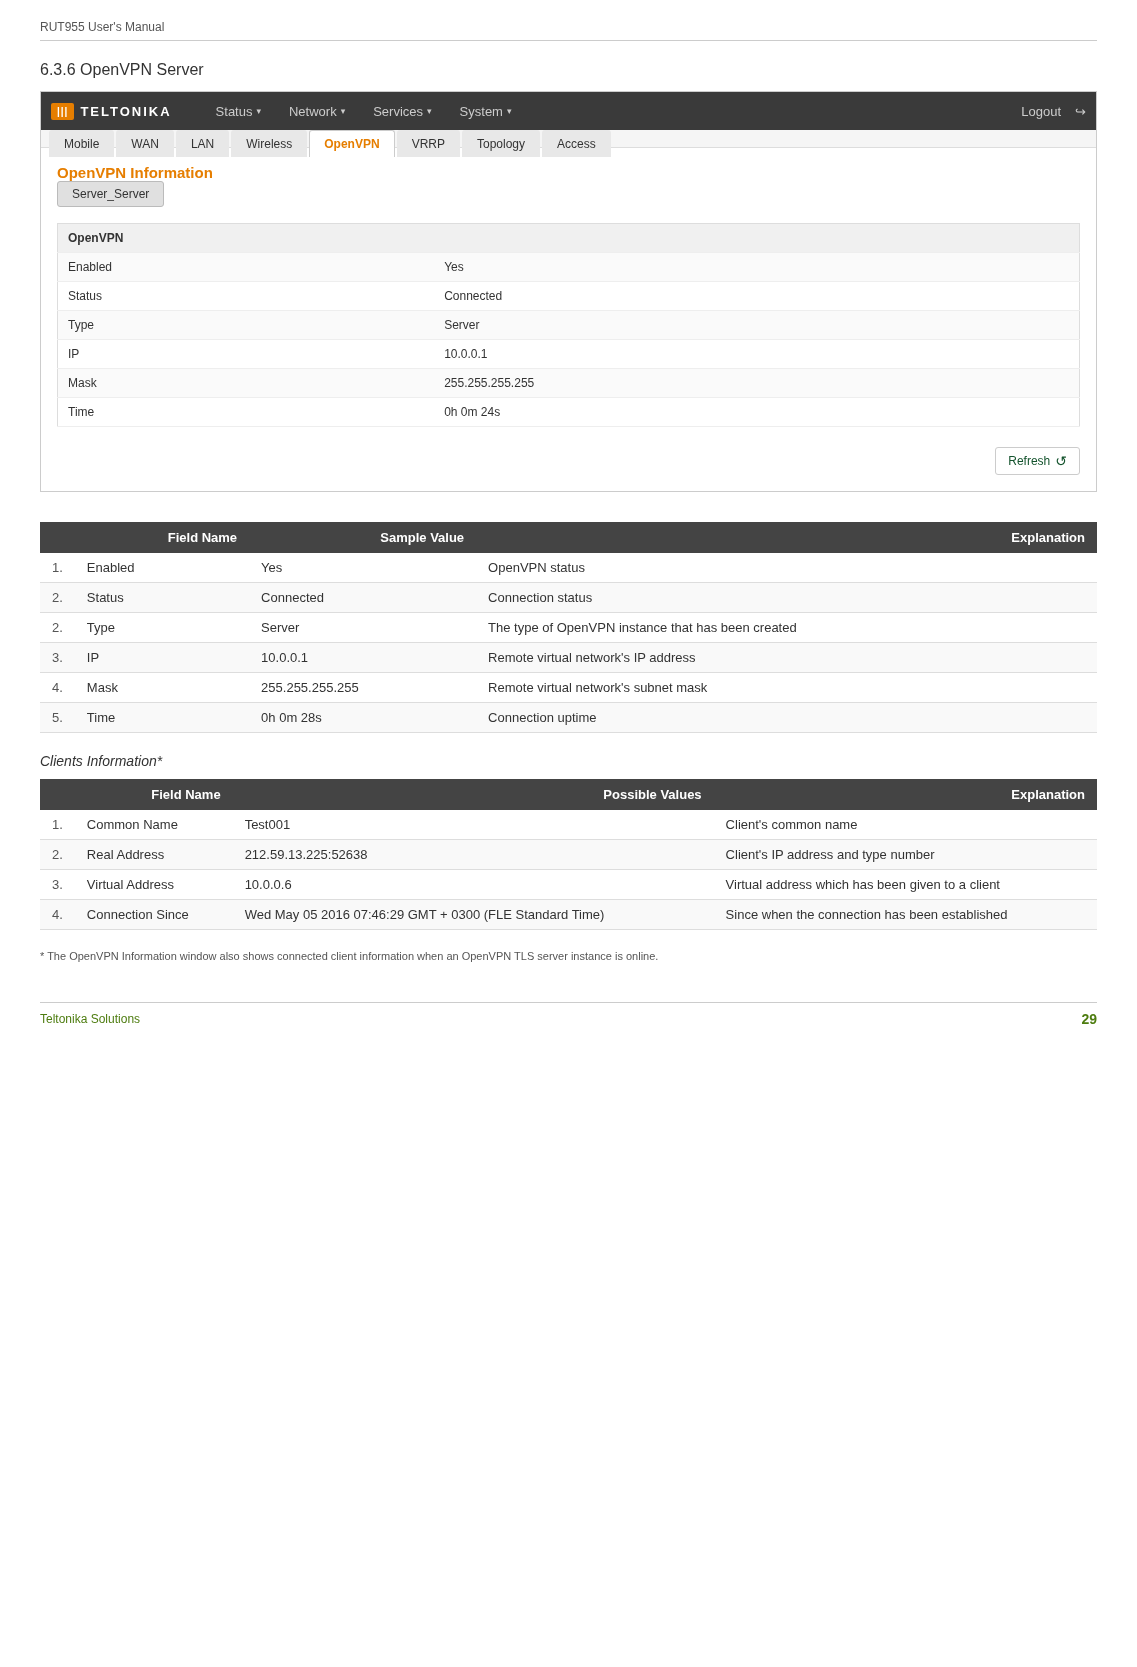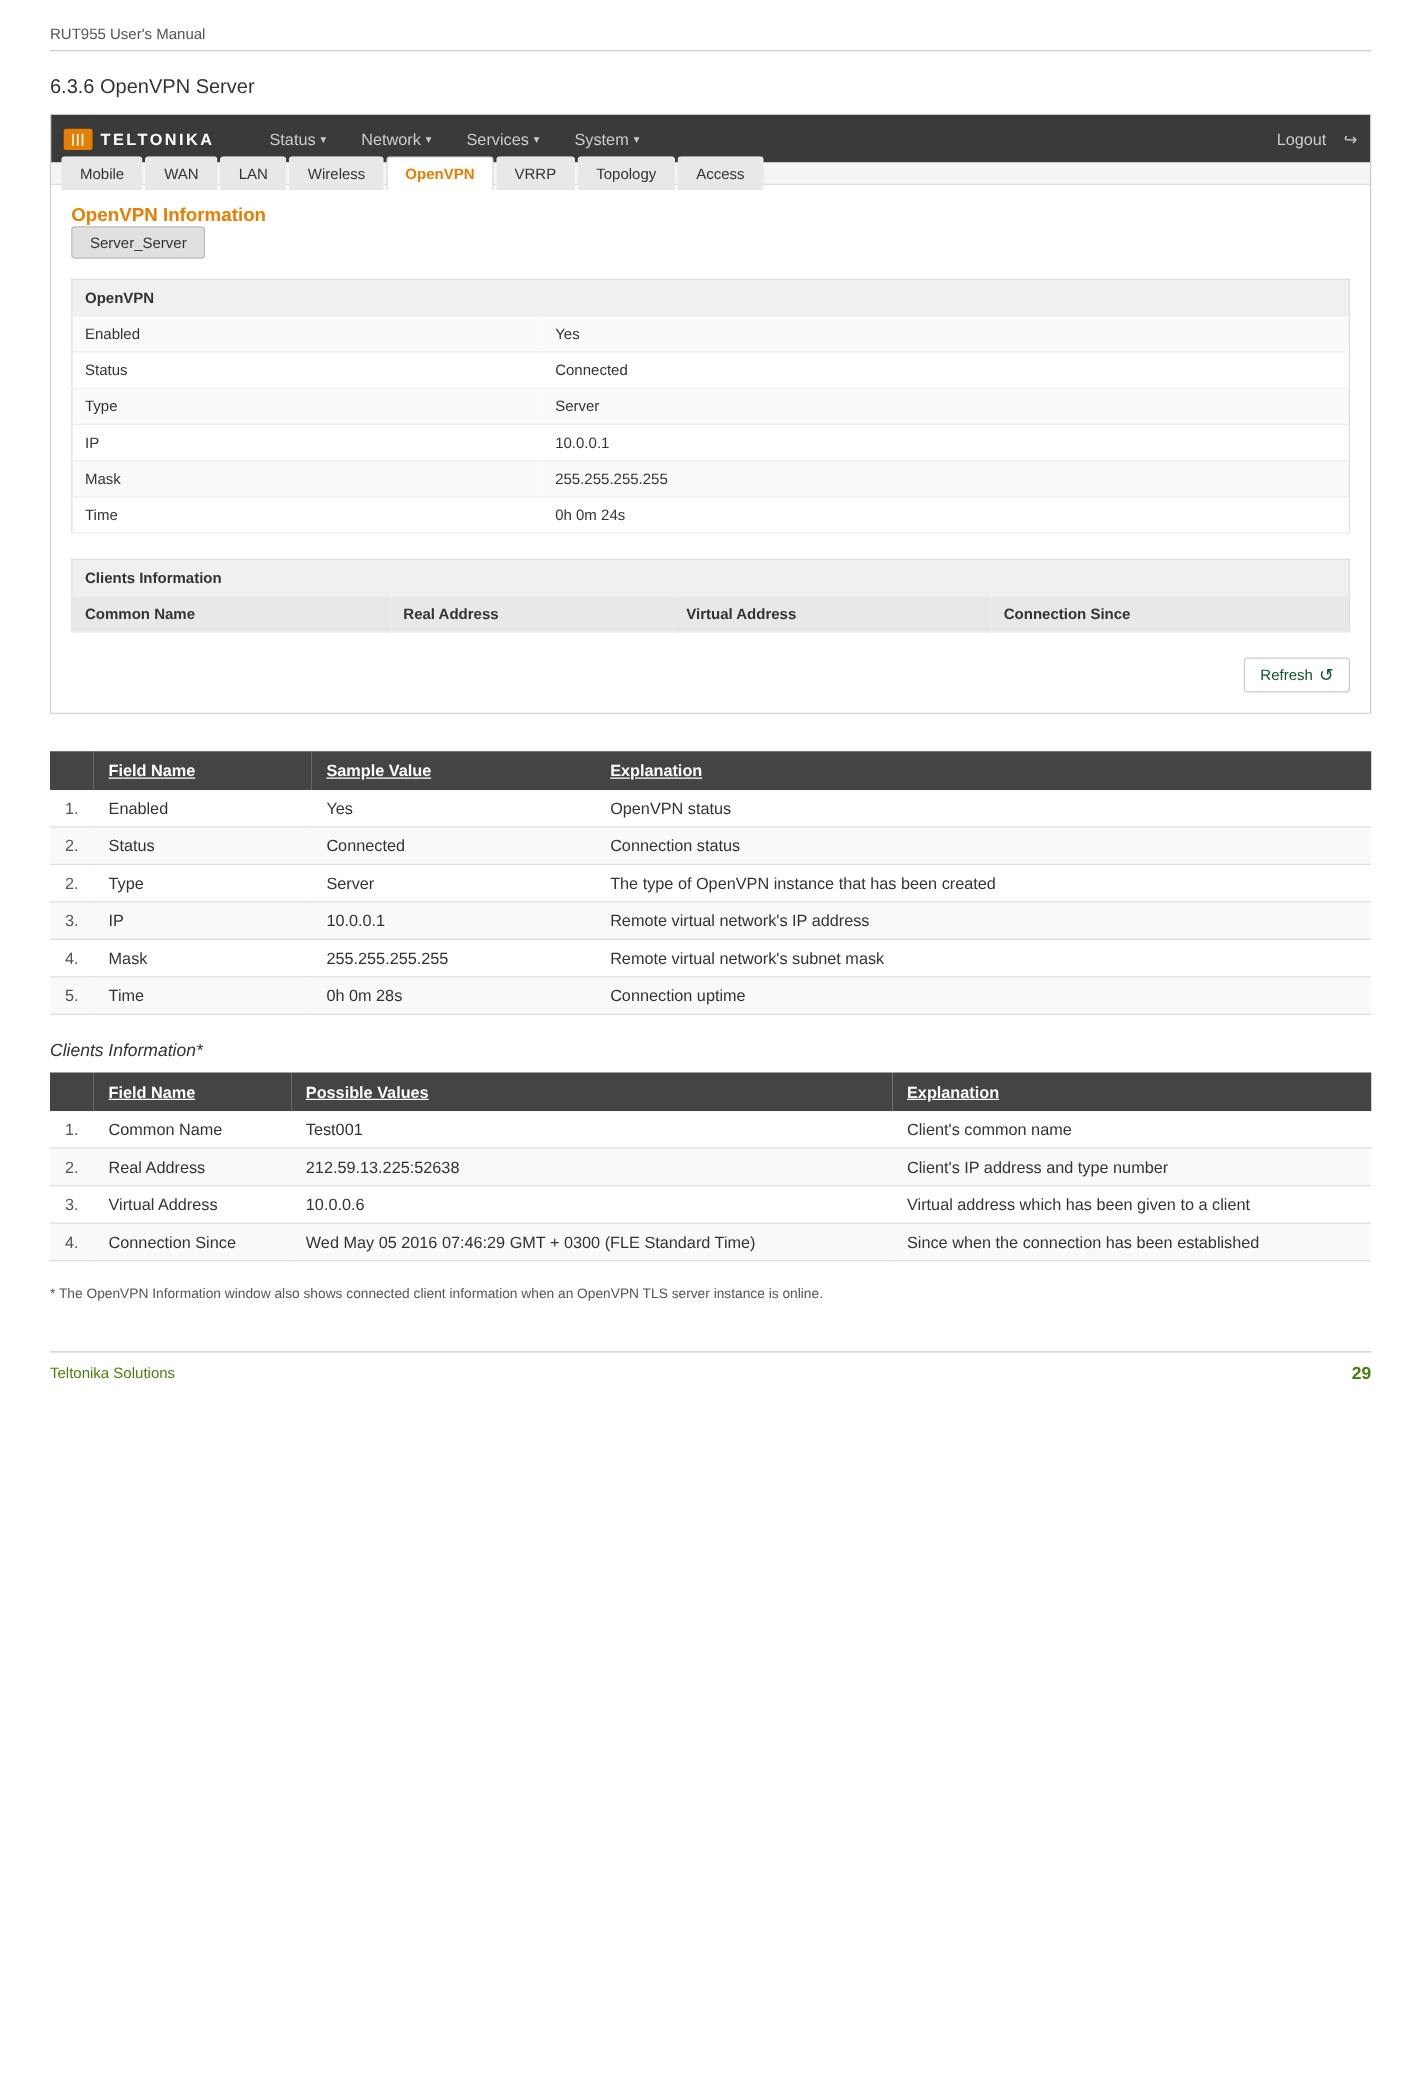--- a/index.html
+++ b/index.html
@@ -99,21 +99,21 @@
       gap: 14px;
     }
 
     
     .sub-nav {
       background: #f5f5f5;
       border-bottom: 1px solid #ddd;
       display: flex;
       padding: 0 8px;
       height: 18px;
-      align-items: center;
+      align-items: flex-start;
     }
 
     .sub-nav-item {
       padding: 6px 14px;
       font-size: 12px;
       color: #333;
       cursor: pointer;
       border: 1px solid transparent;
       border-bottom: none;
       margin-right: 2px;
@@ -222,23 +222,22 @@
       margin-bottom: 20px;
     }
 
     .doc-table thead tr {
       background: #444;
       color: #fff;
     }
 
     .doc-table thead th {
       padding: 8px 12px;
-      text-align: left;
+      text-align: right;
       font-size: 13px;
-      text-decoration: underline;
     }
 
     .doc-table tbody tr {
       border-bottom: 1px solid #ddd;
     }
 
     .doc-table tbody tr:nth-child(odd) {
       background: #fff;
     }
 
@@ -389,33 +388,20 @@
           <td>255.255.255.255</td>
         </tr>
         <tr>
           <td>Time</td>
           <td>0h 0m 24s</td>
         </tr>
       </tbody>
     </table>
 
     
-    <table class="info-table">
-      <tbody>
-        <tr class="section-header">
-          <td colspan="4">Clients Information</td>
-        </tr>
-        <tr class="clients-header">
-          <td>Common Name</td>
-          <td>Real Address</td>
-          <td>Virtual Address</td>
-          <td>Connection Since</td>
-        </tr>
-      </tbody>
-    </table>
 
     
     <div class="refresh-row">
       <button class="refresh-btn">
         <span>Refresh</span>
         <span class="refresh-icon">↺</span>
       </button>
     </div>
   </div>
 </div>

